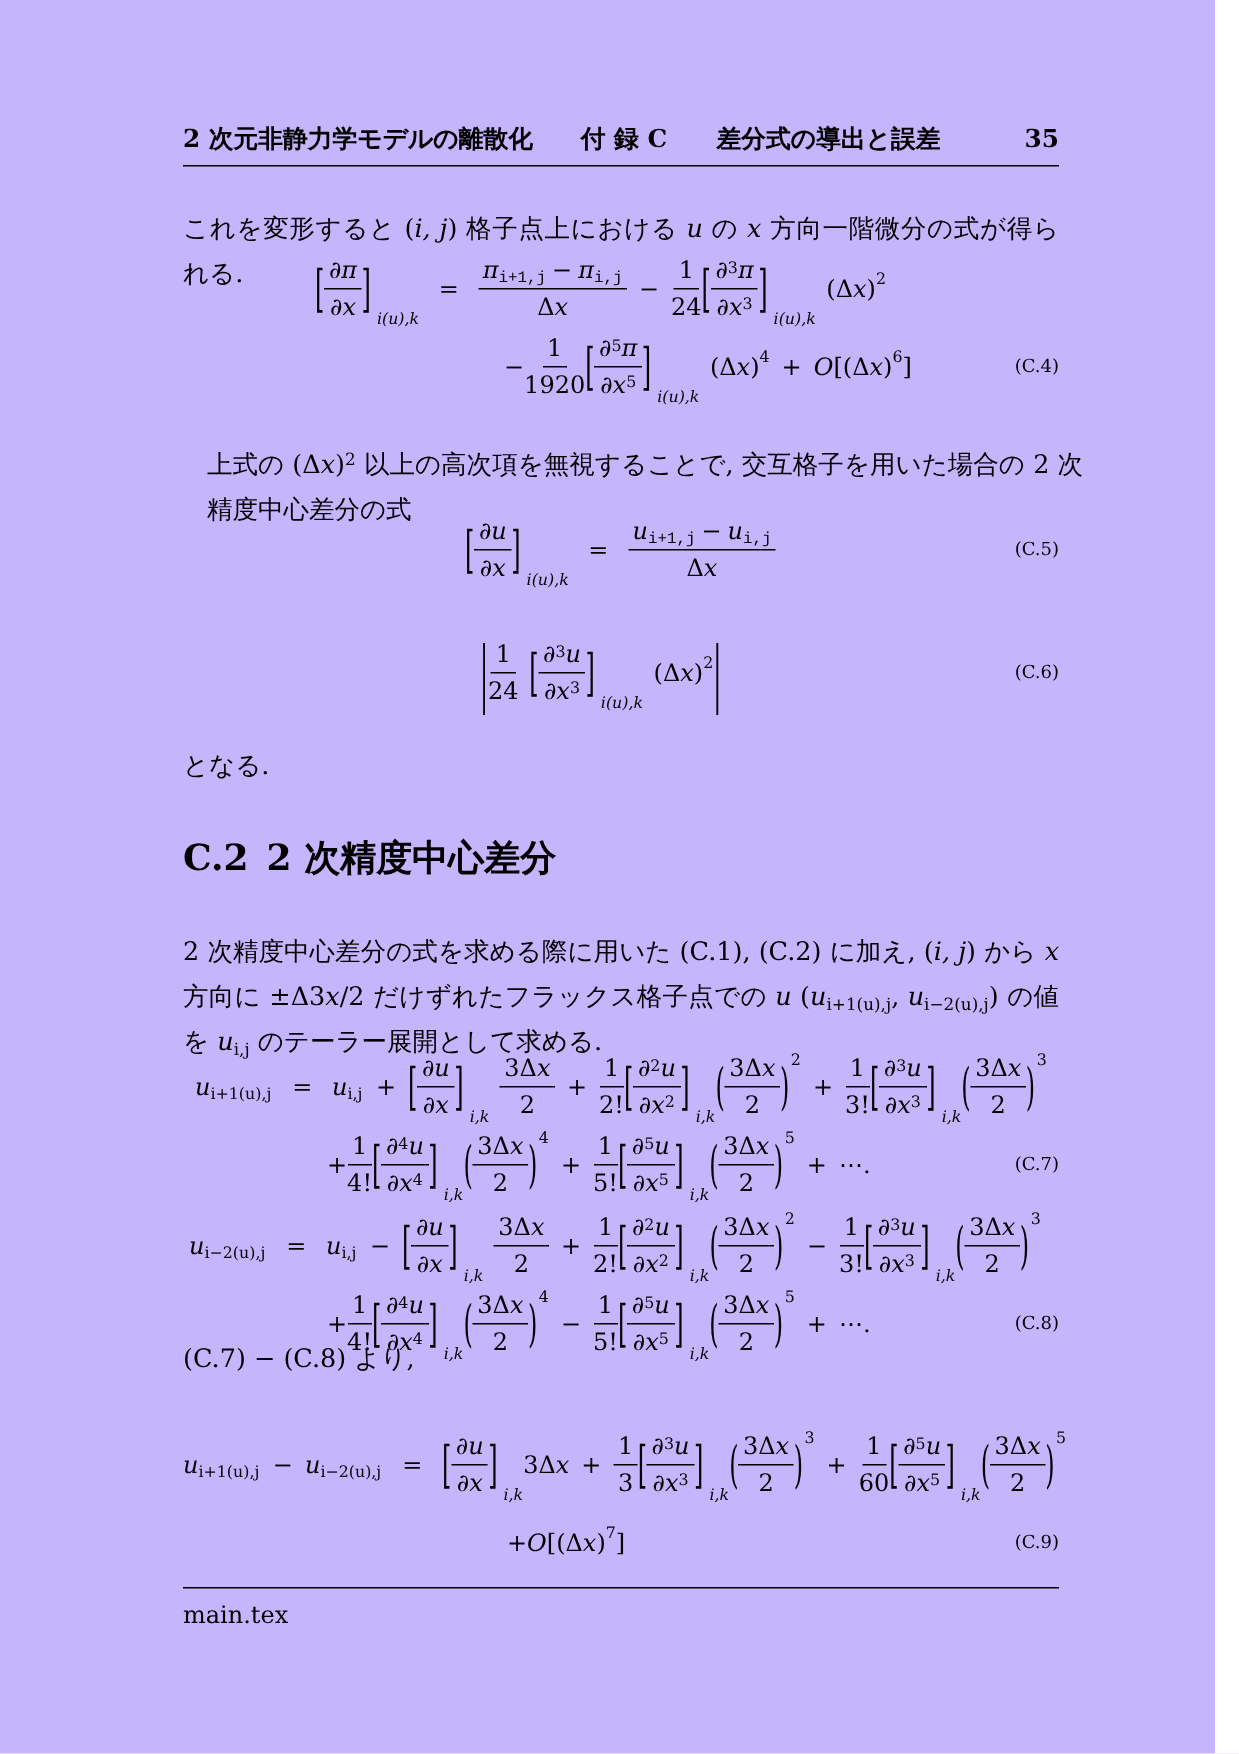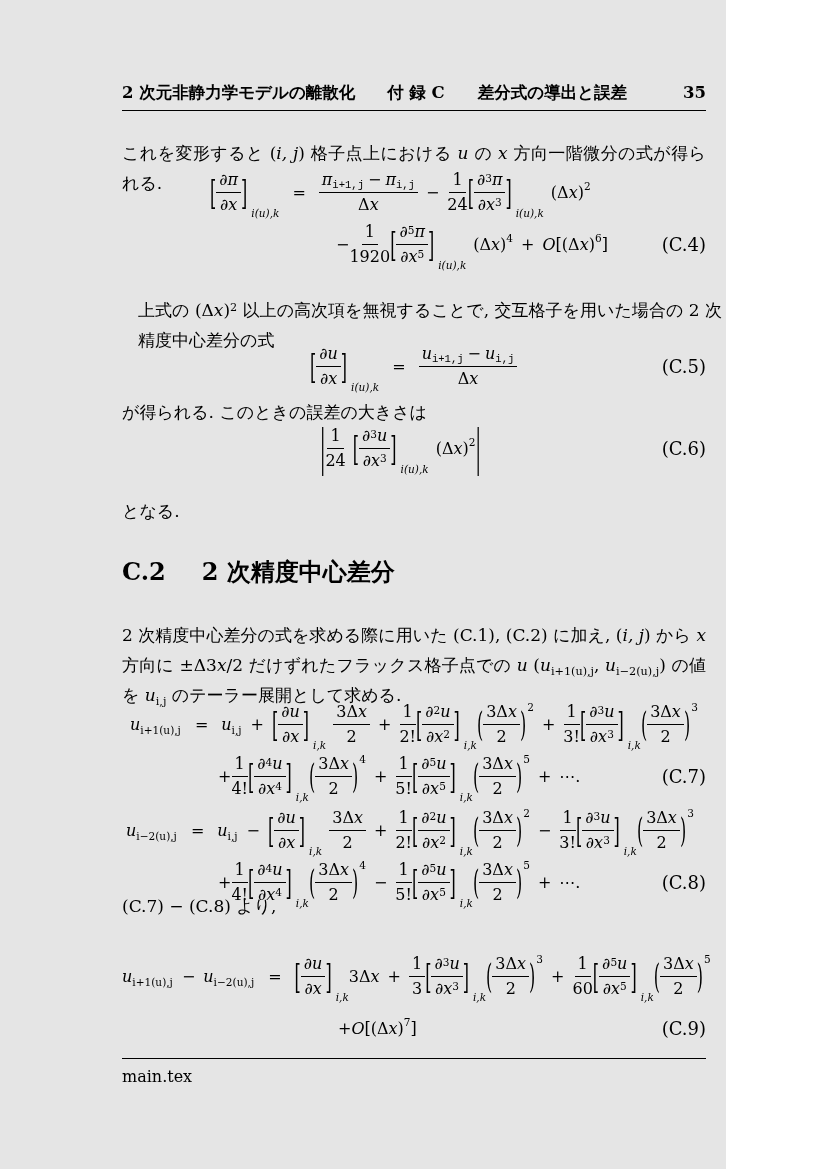--- a/index.html
+++ b/index.html
@@ -1,19 +1,19 @@
 <!DOCTYPE html>
 <html><head>
 <meta charset="utf-8">
 <style>
   html,body{margin:0;padding:0;background:#ffffff;}
   .page{
     position:relative;
-    width:726px;height:1169px;
-    background:#e5e5e5;
+    width:810px;height:1169px;
+    background:#c4b5fd;
     color:#000;
     font-family:"DejaVu Serif","Liberation Serif",serif;
     font-size:17px;
     overflow:hidden;
   }
   .blk{position:absolute;left:122px;width:584px;}
 
   
   .pagehead{
     top:82px;
@@ -40,34 +40,34 @@
   #p5{top:621px;}
   #p6{top:892px;}
   .para .mi{font-style:italic;}
   .para .sub{font-size:66%;vertical-align:-0.32em;}
   .para .sup{font-size:66%;vertical-align:0.45em;}
 
   
   .section-heading{
     top:556px;
     font-size:24px;font-weight:bold;
-    display:flex;gap:36px;align-items:baseline;
+    display:flex;gap:12px;align-items:baseline;
   }
 
   
   .equation{font-size:16px;}
   #eq-c4{top:168px;}
   #eq-c5{top:342px;}
   #eq-c6{top:424px;}
   #eq-c7{top:700px;}
   #eq-c8{top:806px;}
   #eq-c9{top:952px;}
   .eq-line{display:flex;align-items:center;min-height:48px;}
   .eq-line + .eq-line{margin-top:4px;}
-  .eq-tag{margin-left:auto;font-style:normal;font-size:18px;padding-left:10px;}
+  .eq-tag{margin-left:auto;font-style:normal;font-size:12px;padding-left:10px;}
   .mi{font-style:italic;}
   .mr,.jp{font-style:normal;}
   .rel{margin:0 13px;}
   .eq-line > .bin{margin:0 8px;}
   .frac{display:inline-flex;flex-direction:column;align-items:center;text-align:center;}
   .num{display:block;border-bottom:1px solid #000;padding:0 3px 2px;line-height:1.2;white-space:nowrap;}
   .den{display:block;padding-top:2px;line-height:1.2;white-space:nowrap;}
   .frac .bin{margin:0 4px;}
   .frac .sub{font-size:66%;position:relative;top:0.3em;font-family:Liberation Mono, monospace;}
   .frac .sup{font-size:66%;position:relative;top:-0.3em;}
@@ -166,21 +166,20 @@
         <span class="bsub">i(u),k</span>
         <span class="rel">=</span>
         <span class="frac">
           <span class="num"><span class="mi">u</span><span class="sub">i+1,j</span><span class="bin">−</span><span class="mi">u</span><span class="sub">i,j</span></span>
           <span class="den"><span class="mr">Δ</span><span class="mi">x</span></span>
         </span>
         <span class="eq-tag">(C.5)</span>
       </div>
     </div>
 
-  <div class="blk para" id="p3"><span class="jp">が得られる. このときの誤差の大きさは</span></div>
 
   <div class="blk equation" id="eq-c6">
       <div class="eq-line" style="margin-left: 198px;">
         <span class="dt">|</span>
         <span class="frac">
           <span class="num"><span class="mr">1</span></span>
           <span class="den"><span class="mr">24</span></span>
         </span>
         <span class="sp"></span>
         <span class="d">[</span>

